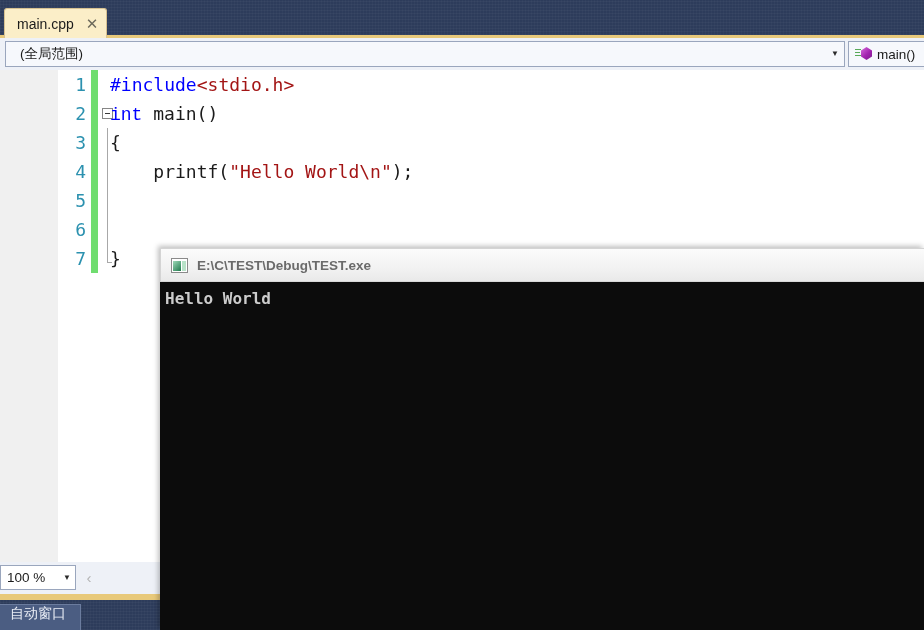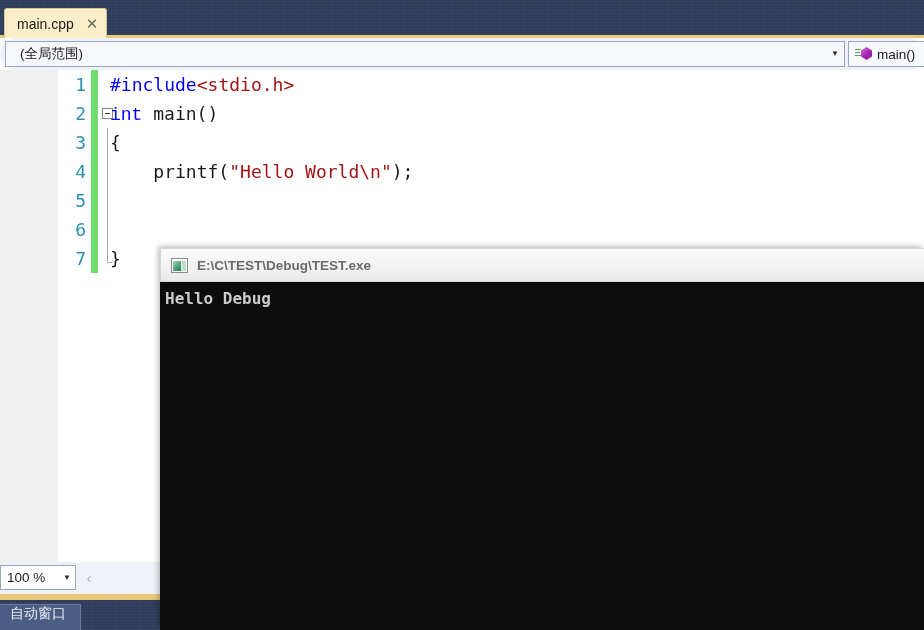--- a/index.html
+++ b/index.html
@@ -67,21 +67,20 @@
   }
 
   
   .nav-bar {
     position: absolute;
     left: 0; top: 38px;
     width: 924px;
     height: 32px;
     background: #eef1f7;
     box-sizing: border-box;
-    border-radius: 16px;
   }
   .combo {
     position: absolute;
     top: 3px;
     height: 26px;
     background: #f6f8fc;
     border: 1px solid #9aa6bd;
     box-sizing: border-box;
     display: flex;
     align-items: center;
@@ -446,17 +445,17 @@
       <span class="dock-tab-label">自动窗口</span>
     </div>
   </div>
 
   <div class="console-win">
     <div class="console-titlebar">
       <span class="console-icon"></span>
       <span class="console-title">E:\C\TEST\Debug\TEST.exe</span>
     </div>
     <div class="console-body" id="console-body">
-        <div class="console-line">Hello Debug</div>
+        <div class="console-line">Hello World</div>
       </div>
   </div>
 
 </div>
 
 </body></html>

